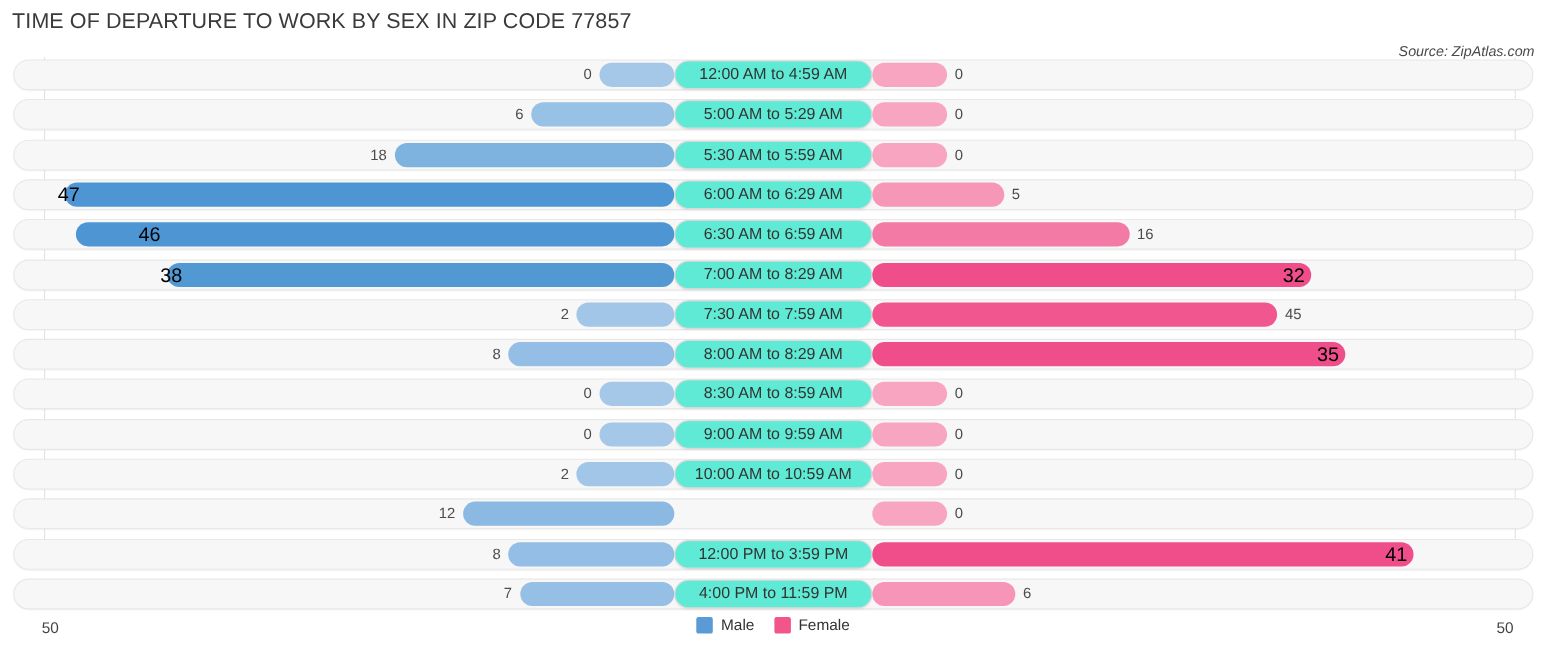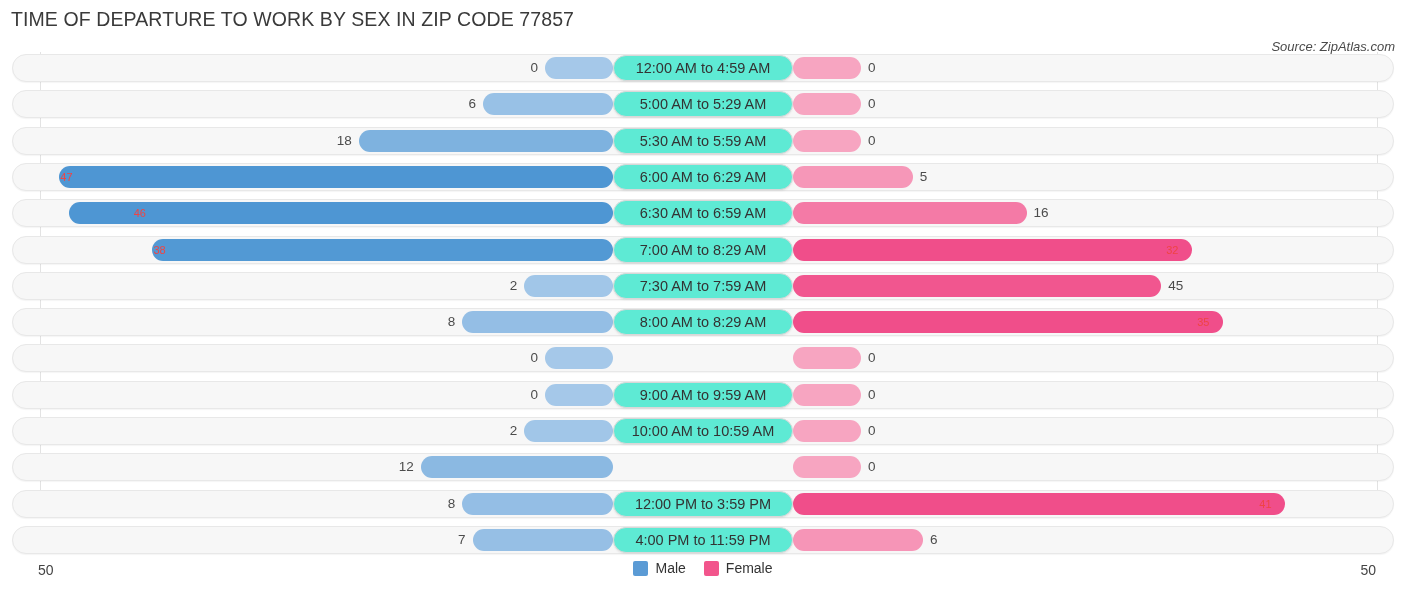--- a/index.html
+++ b/index.html
@@ -57,21 +57,21 @@
 
   
   .val {
     position: absolute; top: 5px;
     font-size: 13.5px; color: #4c4c4c;
     line-height: 18px; white-space: nowrap;
   }
   .val.male   { text-align: right; }
   .val.female { text-align: left; }
   
-  .val.inside { color: #ef4444; font-size: 11px; }
+  .val.inside { color: #000000; font-size: 18px; }
 
   
   .cat {
     position: absolute; left: 601px; top: 1px;
     width: 180px; height: 26px;
     background: #5eead4;
     border: 1px solid #d8d8d8;
     border-radius: 13px;
     display: flex; align-items: center; justify-content: center;
     font-size: 14.5px; color: #333333;
@@ -168,20 +168,21 @@
           <div class="bar male" style="width: 150.8px; background: rgb(148, 190, 229);"></div>
           <div class="val male" style="right: 938.8px;">8</div>
           <div class="cat">8:00 AM to 8:29 AM</div>
           <div class="bar female" style="width: 430.25px; background: rgb(240, 78, 138);"></div>
           <div class="val female inside" style="left: 1185.25px;">35</div>
         </div>
         <div class="row" style="top: 292.4px;">
           <div class="track"></div>
           <div class="bar male" style="width: 68px; background: rgb(165, 200, 233);"></div>
           <div class="val male" style="right: 856px;">0</div>
+          <div class="cat">8:30 AM to 8:59 AM</div>
           <div class="bar female" style="width: 68px; background: rgb(247, 165, 193);"></div>
           <div class="val female" style="left: 856px;">0</div>
         </div>
         <div class="row" style="top: 328.7px;">
           <div class="track"></div>
           <div class="bar male" style="width: 68px; background: rgb(165, 200, 233);"></div>
           <div class="val male" style="right: 856px;">0</div>
           <div class="cat">9:00 AM to 9:59 AM</div>
           <div class="bar female" style="width: 68px; background: rgb(247, 165, 193);"></div>
           <div class="val female" style="left: 856px;">0</div>

